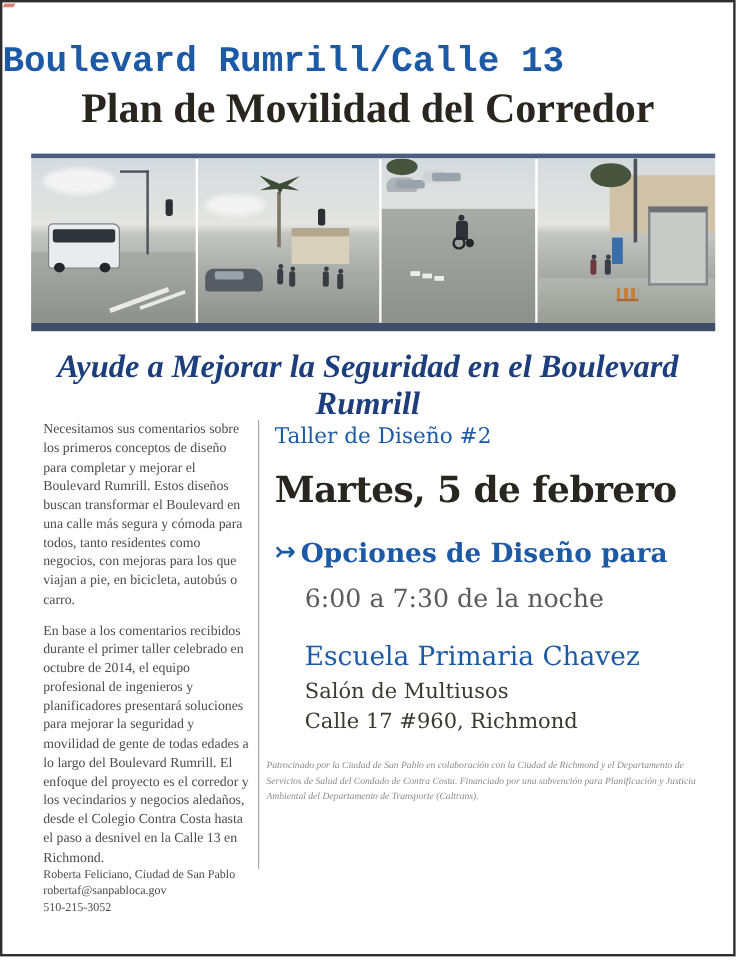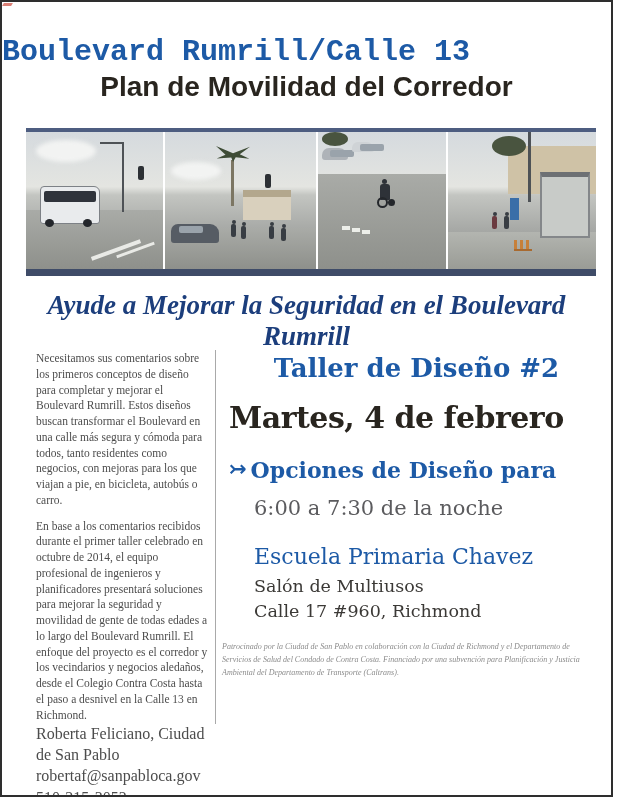--- a/index.html
+++ b/index.html
@@ -4,21 +4,21 @@
 <style>
   * { margin:0; padding:0; box-sizing:border-box; }
   html,body { width:620px; height:803px; background:#fff; font-family:"Liberation Serif", serif; }
   .page { position:absolute; left:0; top:0; width:613px; height:797px; background:#fff; border:2px solid #2e2e2e; overflow:hidden; }
   .corner-mark { position:absolute; left:1px; top:1px; width:9px; height:3px; background:#d05548; opacity:.75; transform:skewX(-30deg); }
 
   
   .title1 { position:absolute; top:33px; left:0; width:100%; text-align:left;
             font-family:Liberation Mono, monospace; font-weight:bold; font-size:30px; color:#1d5aa6; letter-spacing:0; }
   .title2 { position:absolute; top:69px; left:0; width:100%; text-align:center;
-            font-family:Liberation Sans, sans-serif; font-weight:bold; font-size:28px; color:#29251f; }
+            font-family:Liberation Serif, serif; font-weight:bold; font-size:35px; color:#29251f; }
 
   
   .photo-strip { position:absolute; left:24px; top:126px; width:570px; height:148px;
                  border-top:4px solid #4d5d80; border-bottom:7px solid #3f4c68;
                  display:flex; gap:2px; background:#fff; }
   .photo { position:relative; height:100%; overflow:hidden; flex:0 0 auto;
            background:linear-gradient(to bottom,#d5dade 0,#e4e5e1 40%,#c3c5c1 46%,#a6a8a5 72%,#93958f 100%); }
   .ph1 { width:137px; } .ph2 { width:151px; } .ph3 { width:128px; } .ph4 { width:148px; }
   .cloud { position:absolute; background:#f2f3f2; border-radius:50%; filter:blur(2px); }
   .road { position:absolute; left:0; right:0; bottom:0; background:linear-gradient(to bottom,#a9aba7,#8e908b); }
@@ -49,25 +49,25 @@
   .banner { position:absolute; top:288px; left:0; width:100%; text-align:center;
             font-family:"Liberation Serif", serif; font-style:italic; font-weight:bold;
             font-size:27px; color:#1c3e7c; }
 
   
   .divider-v { position:absolute; left:213px; top:348px; width:1px; height:374px; background:#a9a9a9; }
   .left-col { position:absolute; left:34px; top:349px; width:172px; }
   .lc-p { font-size:11.5px; line-height:1.37; color:#4c4c4c; text-align:left; }
   .lc-p2 { margin-top:10px; }
   .contact-h { margin-top:13px; font-weight:bold; font-size:11.5px; letter-spacing:.4px; color:#39352f; }
-  .contact-line { font-size:16px; line-height:1.32; color:#4c4c4c; }
+  .contact-line { font-size:10px; line-height:1.32; color:#4c4c4c; }
 
   
   .right-col { position:absolute; left:227px; top:351px; width:375px; }
-  .workshop-title { font-family:"DejaVu Serif", serif; font-weight:bold; font-size:26px; color:#1d5aa6;text-align:center; }
+  .workshop-title { font-family:"DejaVu Serif", serif; font-weight:normal; font-size:18px; color:#1d5aa6; }
   .event-date { margin-top:17px; font-family:"DejaVu Serif", serif; font-weight:bold; font-size:30px; color:#29251f; letter-spacing:-.5px; }
   .topic { margin-top:21px; display:flex; align-items:flex-start; }
   .arrow-bullet { font-family:"DejaVu Sans", sans-serif; font-weight:bold; font-size:21px; color:#1d5aa6; margin-right:4px; line-height:1.3; }
   .topic-text { font-family:"DejaVu Serif", serif; font-weight:bold; font-size:22px; line-height:1.33; color:#1d5aa6; }
   .event-time { margin:11px 0 12px 25px; font-family:"DejaVu Serif", serif; font-size:21px; color:#5b5b5e; }
   .venue { margin:24px 0 0 25px; font-family:"DejaVu Serif", serif; font-weight:normal; font-size:22px; color:#1d5aa6; }
   .venue-line { margin-left:25px; font-family:"DejaVu Serif", serif; font-size:17.5px; line-height:1.42; color:#3b3936; }
   .venue-line.first { margin-top:5px; }
   .note { margin:19px 0 0 22px; font-family:"DejaVu Serif", serif; font-style:italic; font-weight:bold; font-size:17px; line-height:1.5; color:#34322d; }
   .fine-print { margin:17px 0 0 -7px; width:374px; font-style:italic; font-size:8px; line-height:1.62; color:#8b8b8b; }
@@ -134,21 +134,21 @@
     <p class="lc-p">Necesitamos sus comentarios sobre los primeros conceptos de diseño para completar y mejorar el Boulevard Rumrill. Estos diseños buscan transformar el Boulevard en una calle más segura y cómoda para todos, tanto residentes como negocios, con mejoras para los que viajan a pie, en bicicleta, autobús o carro.</p>
     <p class="lc-p lc-p2">En base a los comentarios recibidos durante el primer taller celebrado en octubre de 2014, el equipo profesional de ingenieros y planificadores presentará soluciones para mejorar la seguridad y movilidad de gente de todas edades a lo largo del Boulevard Rumrill. El enfoque del proyecto es el corredor y los vecindarios y negocios aledaños, desde el Colegio Contra Costa hasta el paso a desnivel en la Calle 13 en Richmond.</p>
     <div class="contact-line">Roberta Feliciano, Ciudad de San Pablo</div>
     <div class="contact-line">robertaf@sanpabloca.gov</div>
     <div class="contact-line">510-215-3052</div>
 
   </div>
 
   <div class="right-col">
     <div class="workshop-title">Taller de Diseño #2</div>
-    <div class="event-date">Martes, 4 de febrero</div>
+    <div class="event-date">Martes, 5 de febrero</div>
     <div class="topic">
       <span class="arrow-bullet">↣</span>
       <div class="topic-text">
         <div>Opciones de Diseño para</div>
       </div>
     </div>
     <div class="event-time">6:00 a 7:30 de la noche</div>
     <div class="venue">Escuela Primaria Chavez</div>
     <div class="venue-line first">Salón de Multiusos</div>
     <div class="venue-line">Calle 17 #960, Richmond</div>

